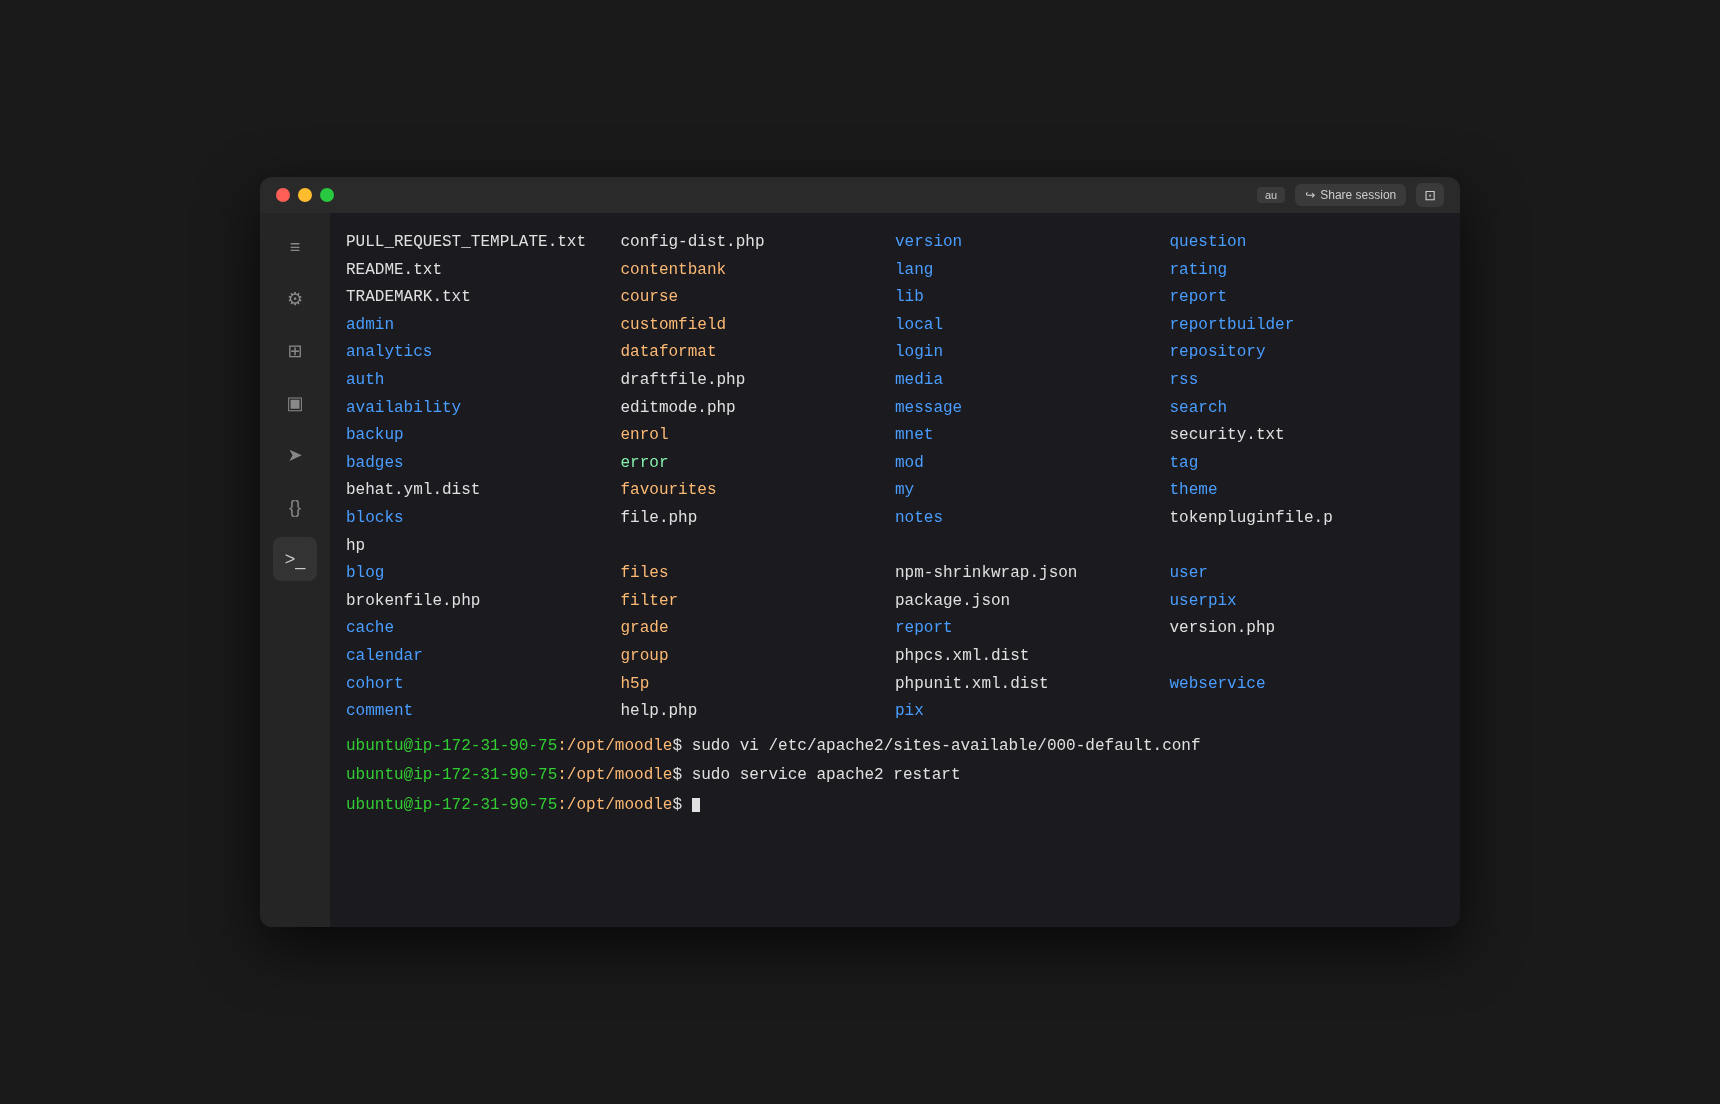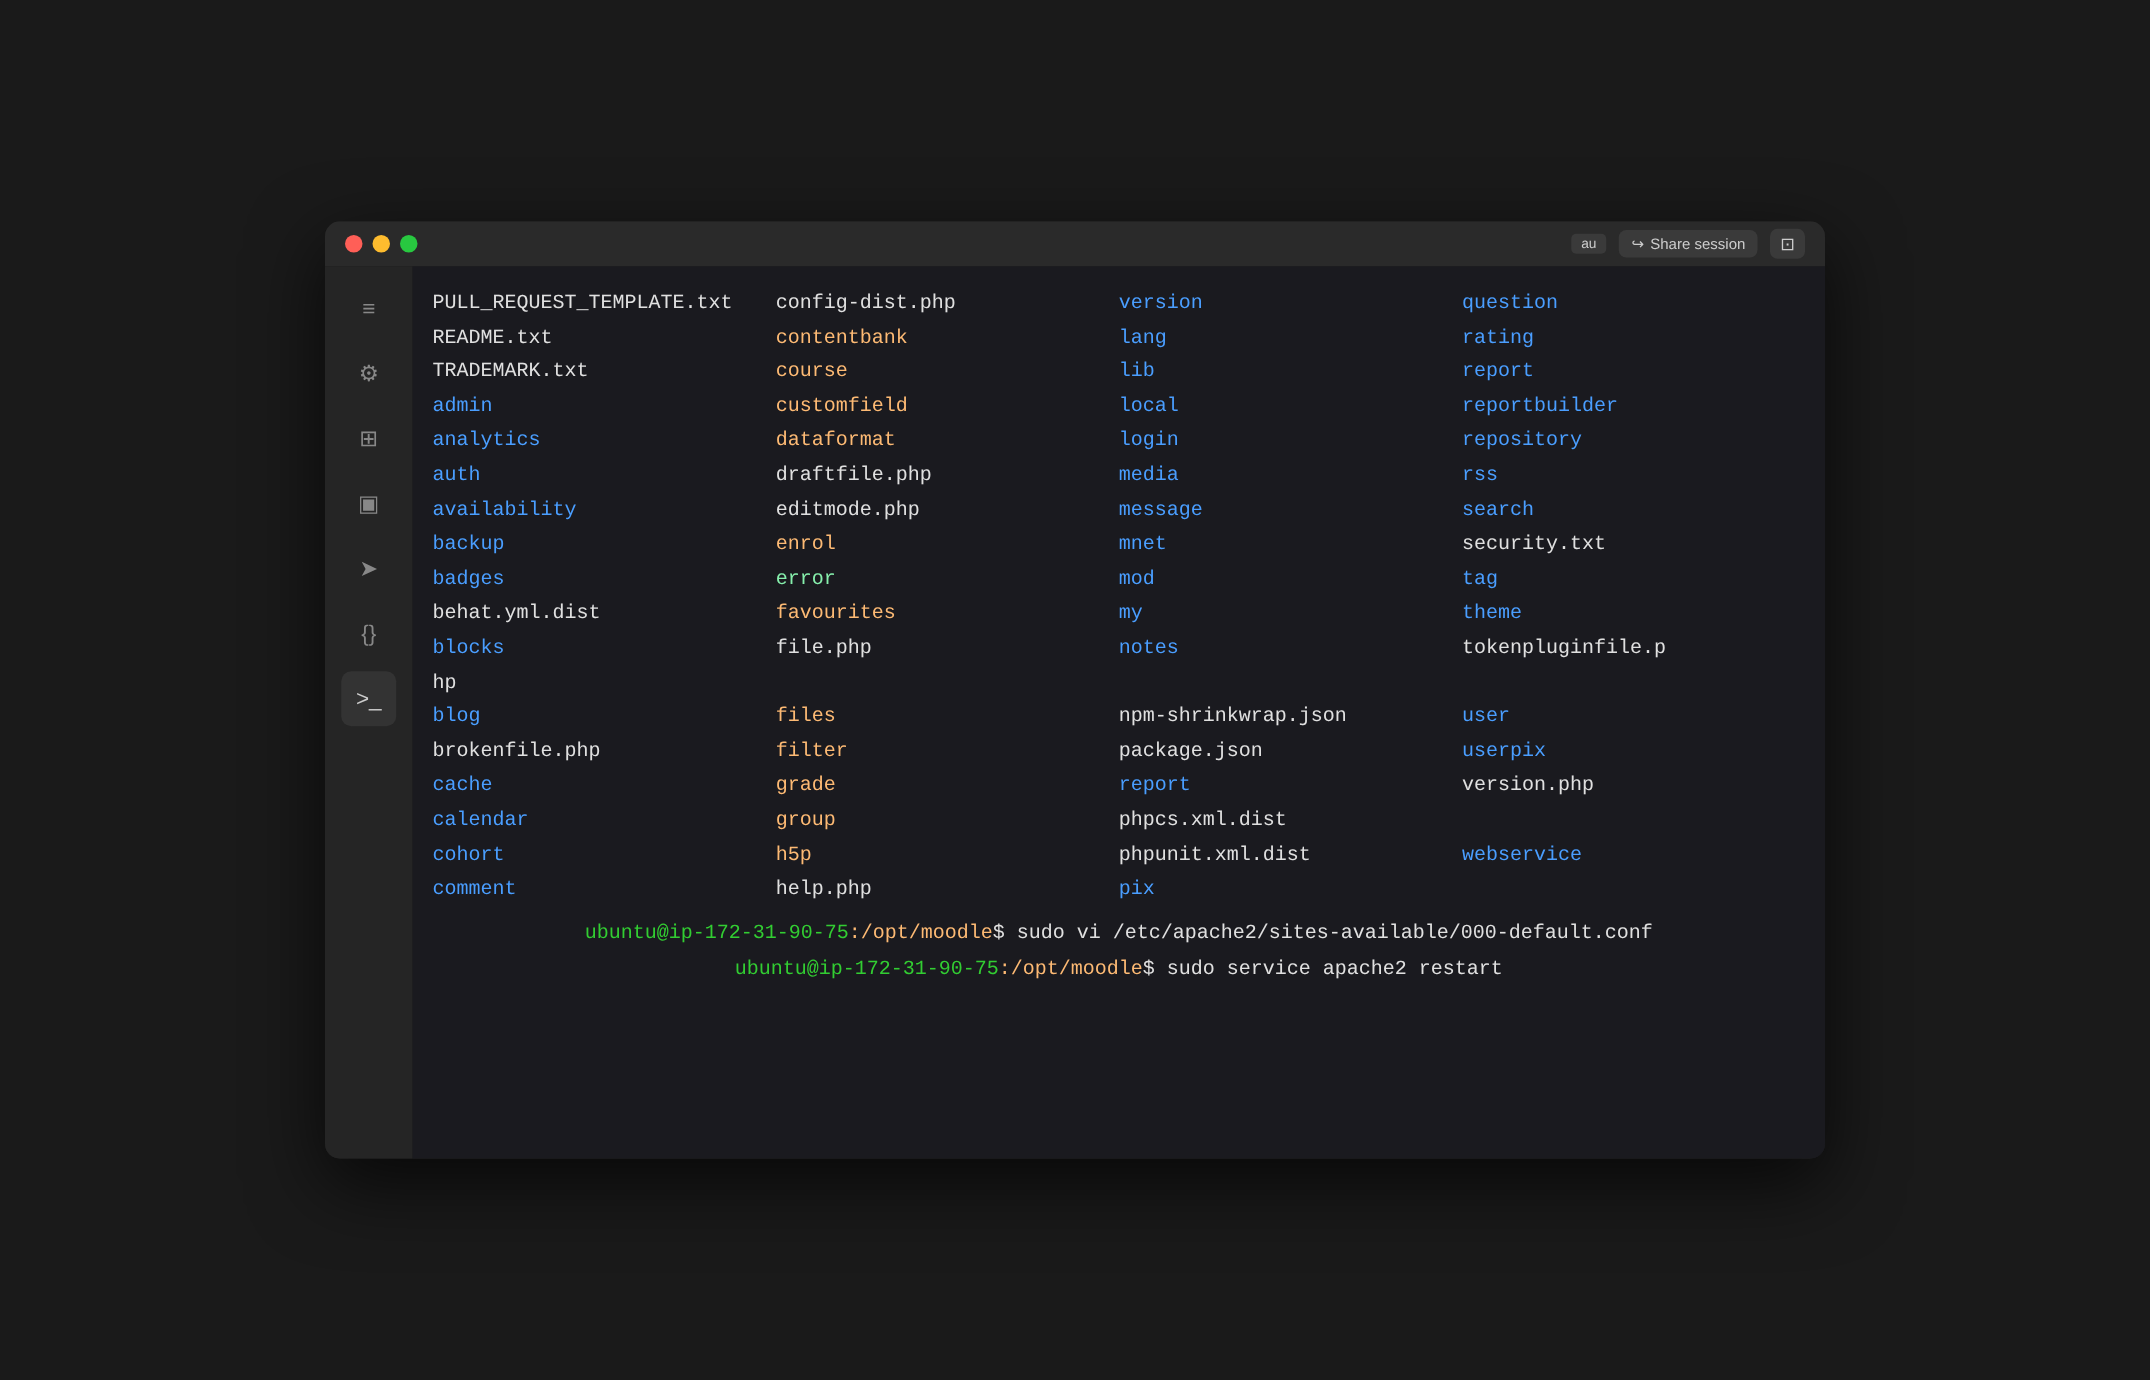--- a/index.html
+++ b/index.html
@@ -126,21 +126,20 @@
     .file-item {
       padding: 1px 0;
       white-space: nowrap;
     }
     .blue { color: #4a9eff; }
     .cyan { color: #fdba74; }
     .orange { color: #86efac; }
     .white { color: #e0e0e0; }
     .prompt-line {
       margin-top: 4px;
-      text-align: center;
     }
     .prompt-user { color: #32cd32; }
     .prompt-cmd { color: #e0e0e0; }
     .cursor {
       display: inline-block;
       width: 8px;
       height: 14px;
       background: #e0e0e0;
       vertical-align: middle;
       animation: blink 1s infinite;
@@ -270,15 +269,18 @@
           <div class="file-item white">&nbsp;</div>
         </div>
       </div>
 
       <div class="prompt-line">
         <span class="prompt-user">ubuntu@ip-172-31-90-75</span><span class="cyan">:/opt/moodle</span><span class="prompt-cmd">$ sudo vi /etc/apache2/sites-available/000-default.conf</span>
       </div>
       <div class="prompt-line">
         <span class="prompt-user">ubuntu@ip-172-31-90-75</span><span class="cyan">:/opt/moodle</span><span class="prompt-cmd">$ sudo service apache2 restart</span>
       </div>
+      <div class="prompt-line">
+        <span class="prompt-user">ubuntu@ip-172-31-90-75</span><span class="cyan">:/opt/moodle</span><span class="prompt-cmd">$ </span><span class="cursor"></span>
+      </div>
     </div>
   </div>
 </div>
 
 </body></html>

